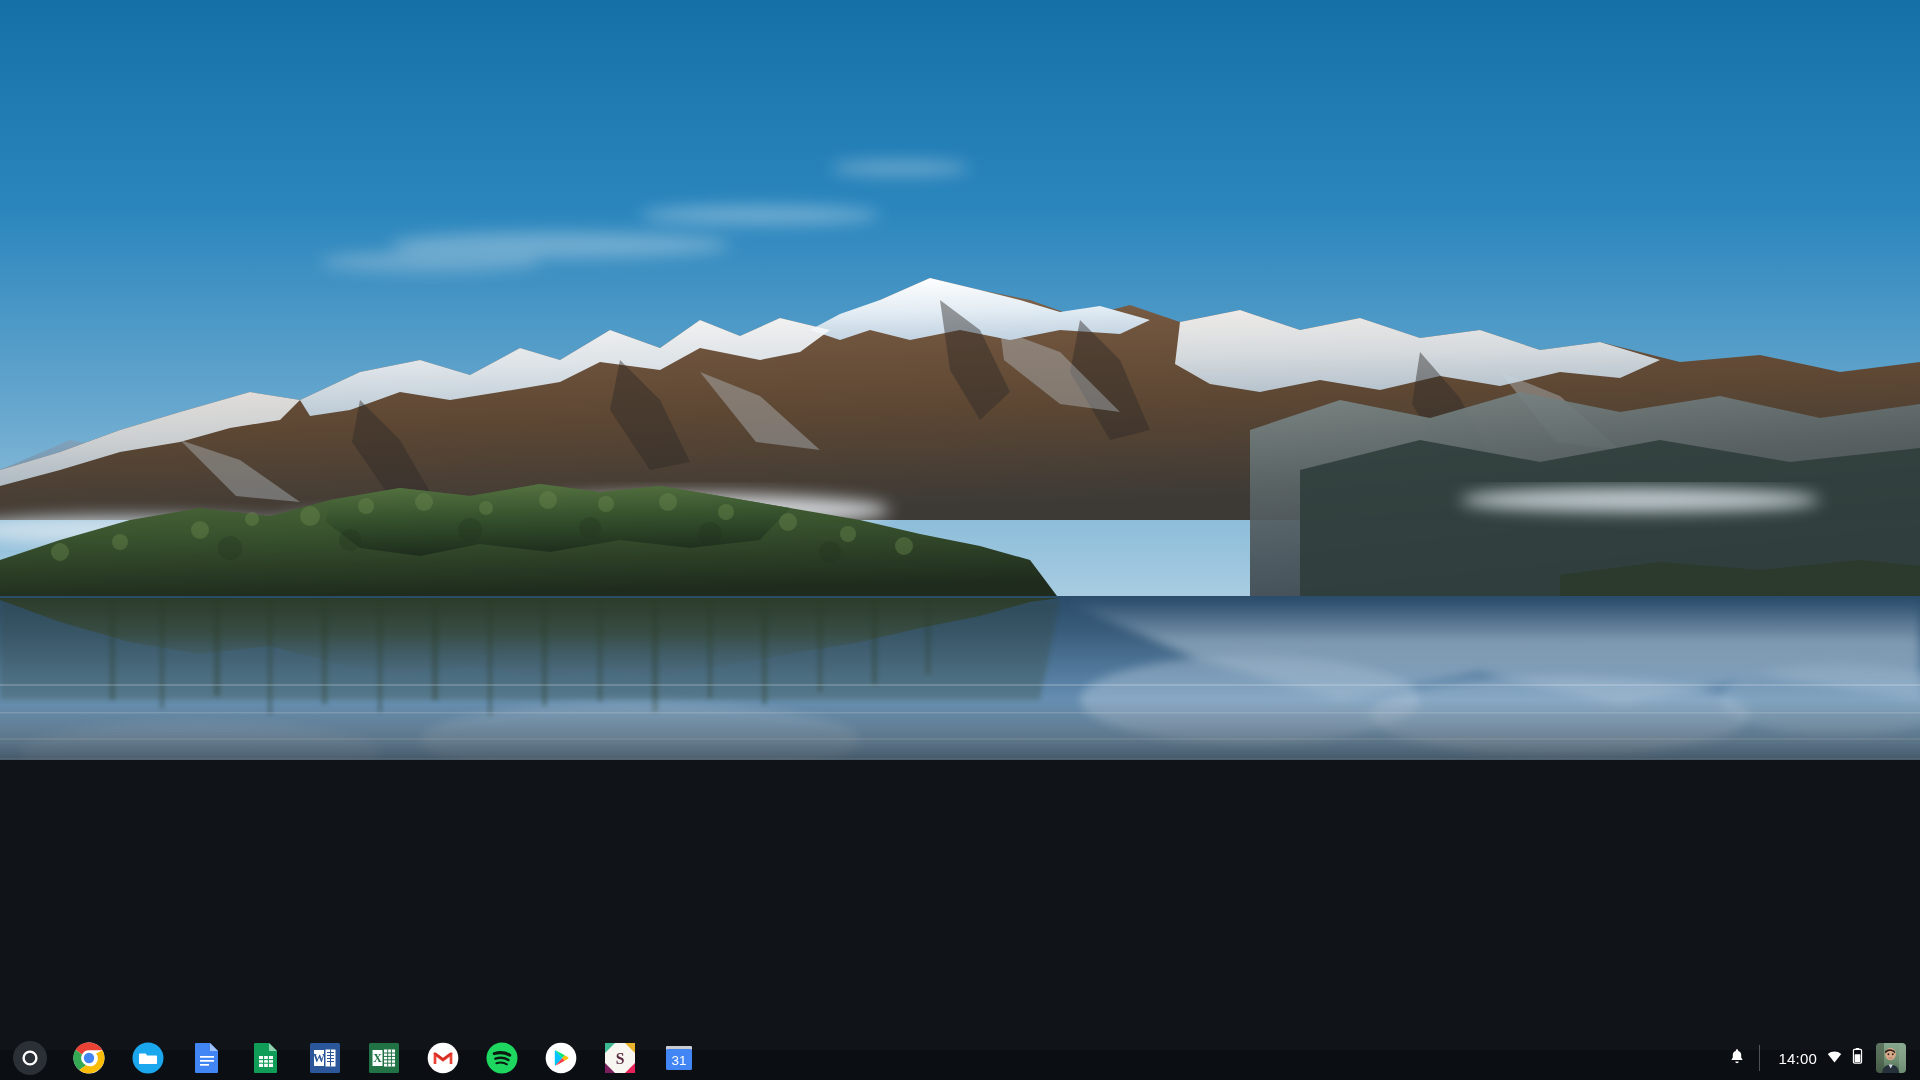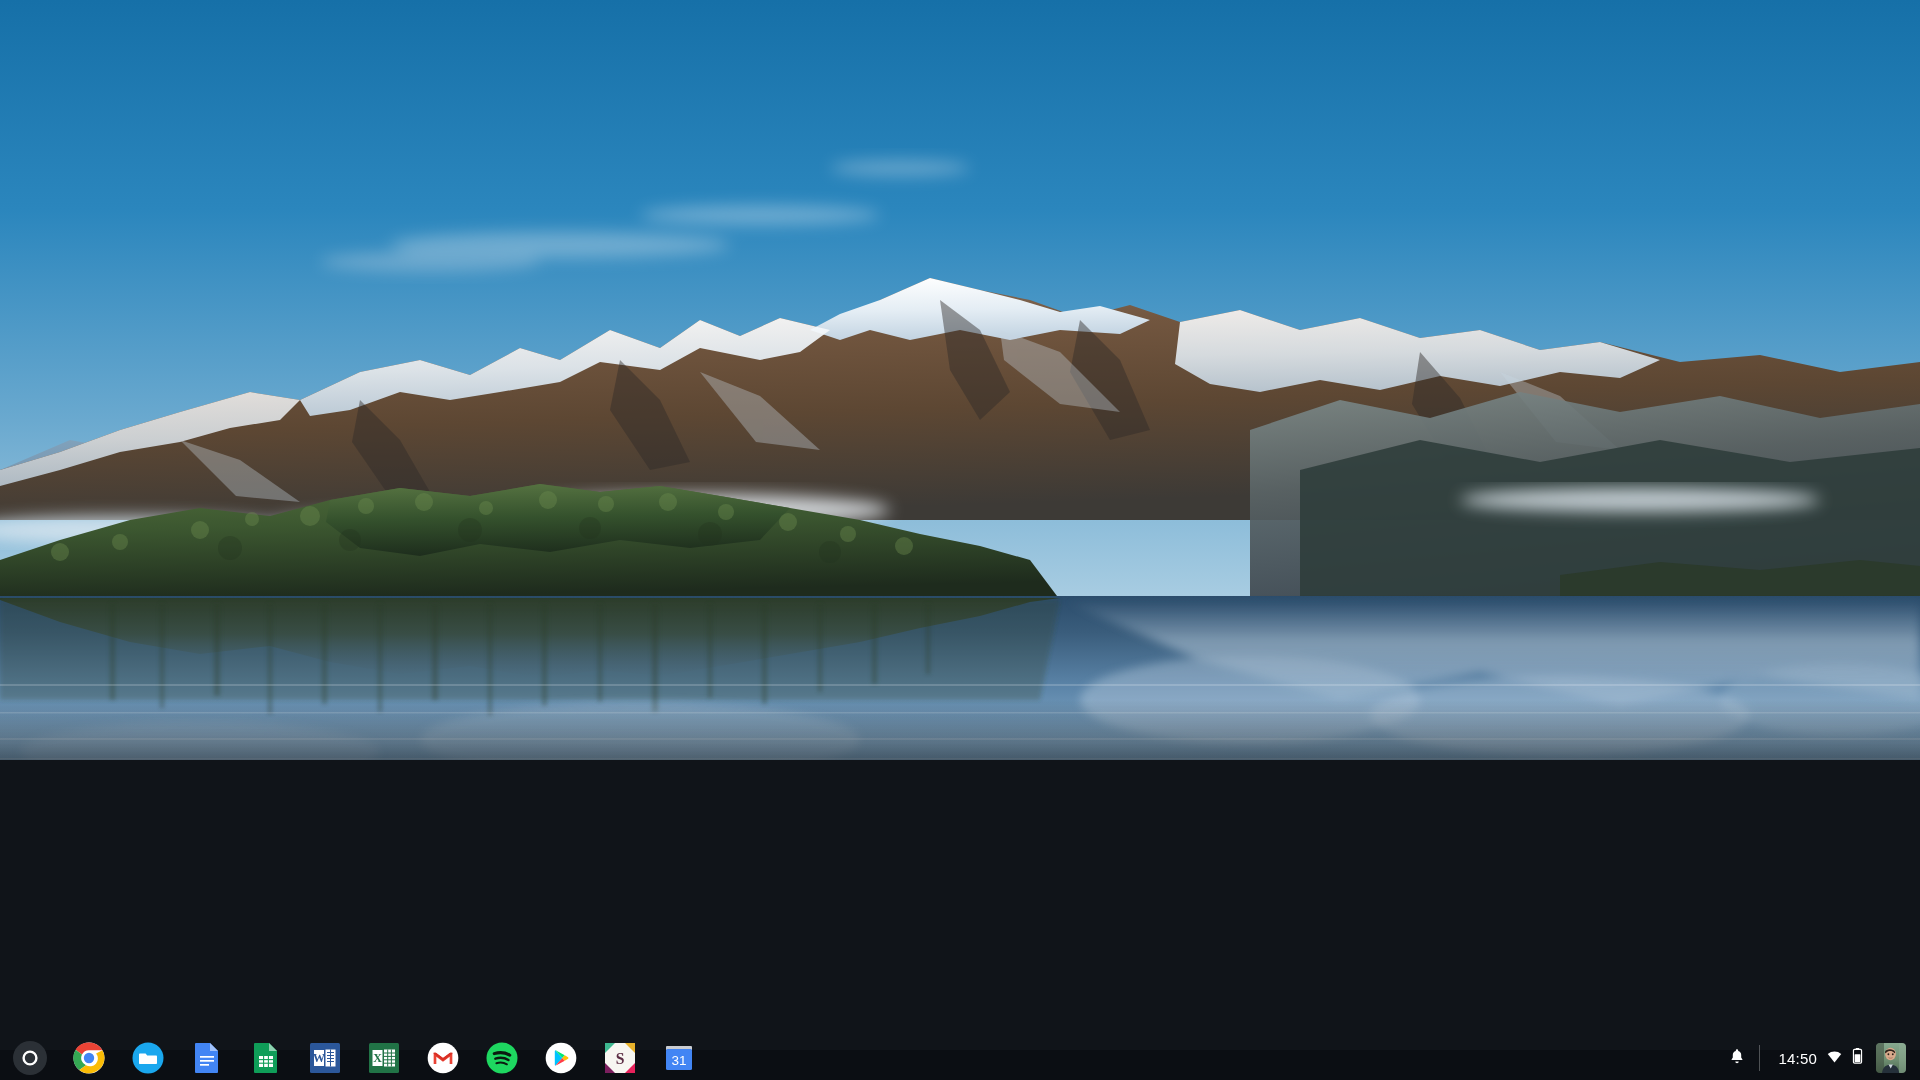--- a/index.html
+++ b/index.html
@@ -458,21 +458,21 @@
         <svg width="18" height="18" viewBox="0 0 24 24" xmlns="http://www.w3.org/2000/svg">
           <path d="M12 3a1.6 1.6 0 0 1 1.6 1.6v.6a5.6 5.6 0 0 1 4 5.3v3.4l1.6 2.6a.6.6 0 0 1-.5.9H5.3a.6.6 0 0 1-.5-.9l1.6-2.6v-3.4a5.6 5.6 0 0 1 4-5.3v-.6A1.6 1.6 0 0 1 12 3z" fill="#ffffff"></path>
           <path d="M9.7 19.3h4.6a2.3 2.3 0 0 1-4.6 0z" fill="#ffffff"></path>
         </svg>
       </span>
     </div>
 
     <div id="tray-divider"></div>
 
     <div id="status-tray">
-      <span id="tray-time">14:50</span>
+      <span id="tray-time">14:00</span>
       <span>
         <svg width="17" height="17" viewBox="0 0 24 24" xmlns="http://www.w3.org/2000/svg">
           <path d="M2.5 8.5 L12 20.5 L21.5 8.5 A15 15 0 0 0 2.5 8.5z" fill="#ffffff"></path>
         </svg>
       </span>
       <span>
         <svg width="11" height="18" viewBox="0 0 12 20" xmlns="http://www.w3.org/2000/svg">
           <rect x="4" y="1" width="4" height="1.6" rx=".6" fill="#ffffff"></rect>
           <rect x="1.5" y="2.6" width="9" height="15.4" rx="1.2" fill="none" stroke="#ffffff" stroke-width="1.3"></rect>
           <rect x="2.8" y="8" width="6.4" height="8.7" rx=".6" fill="#ffffff"></rect>

